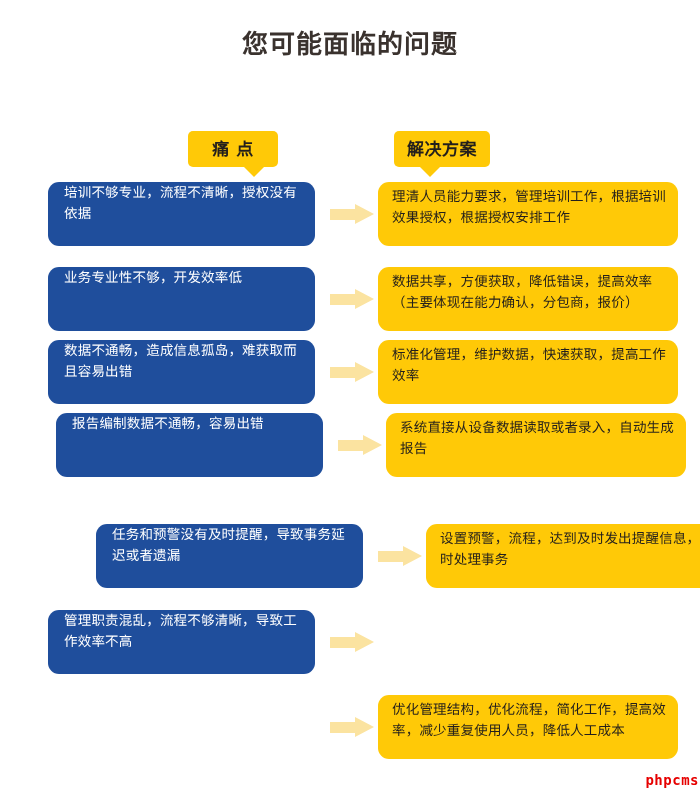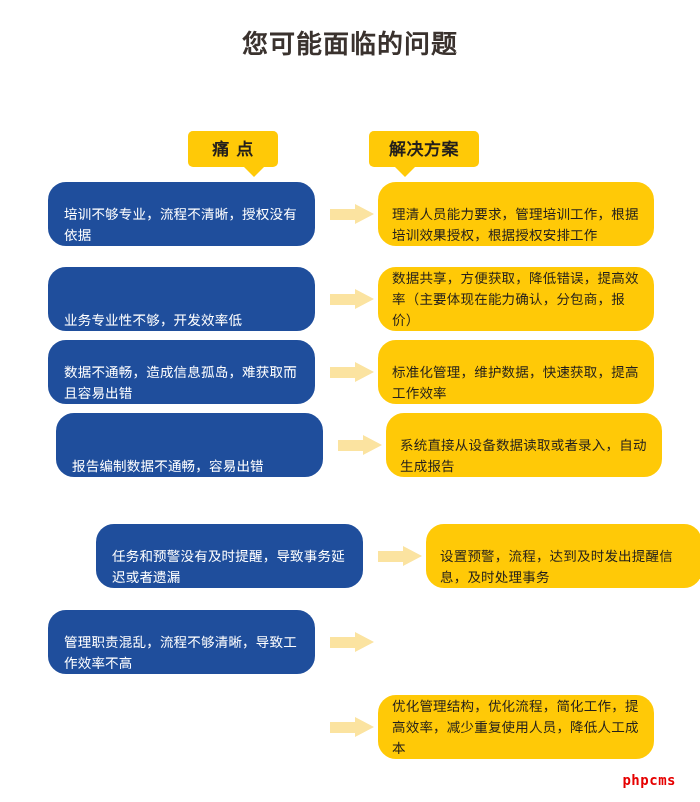--- a/index.html
+++ b/index.html
@@ -53,58 +53,58 @@
     border-right: 11px solid transparent;
     border-top: 11px solid #ffc907;
   }
   #badge-pain {
     left: 188px;
     top: 131px;
     width: 90px;
   }
   #badge-pain .pointer { left: 55px; }
   #badge-solution {
-    left: 369px;
+    left: 394px;
     top: 131px;
-    width: 110px;
+    width: 96px;
   }
   #badge-solution .pointer { left: 25px; }
 
   
   .row {
     position: absolute;
     left: 0;
     width: 700px;
     height: 64px;
   }
   .box {
     position: absolute;
     top: 0;
     height: 64px;
     box-sizing: border-box;
     display: flex;
-    align-items: flex-end;
-    border-radius: 18px;
+    align-items: flex-start;
+    border-radius: 11px;
     font-size: 13.5px;
     line-height: 21px;
     letter-spacing: 0.2px;
   }
   .box-pain {
     left: 48px;
     width: 267px;
     background: #1f4e9c;
     color: #ffffff;
     padding: 0 14px 0 16px;
   }
   .box-solution {
     left: 378px;
-    width: 276px;
+    width: 300px;
     background: #ffc907;
     color: #231f1c;
-    padding: 16px 12px 0 14px;
+    padding: 4px 12px 0 14px;
   }
   .box-text {
     display: block;
     width: 100%;
   }
 
   
   .arrow {
     position: absolute;
     left: 330px;
@@ -127,21 +127,21 @@
     width: 0;
     height: 0;
     border-top: 10px solid transparent;
     border-bottom: 10px solid transparent;
     border-left: 19px solid #fbe3a0;
   }
 
   
   .watermark {
     position: absolute;
-    right: 24px;
+    right: 1px;
     bottom: 14px;
     font-family: "DejaVu Sans Mono", "Liberation Mono", monospace;
     font-size: 14px;
     font-weight: bold;
     color: #e60000;
     letter-spacing: 0.5px;
   }
 </style>
 </head>
 <body>

